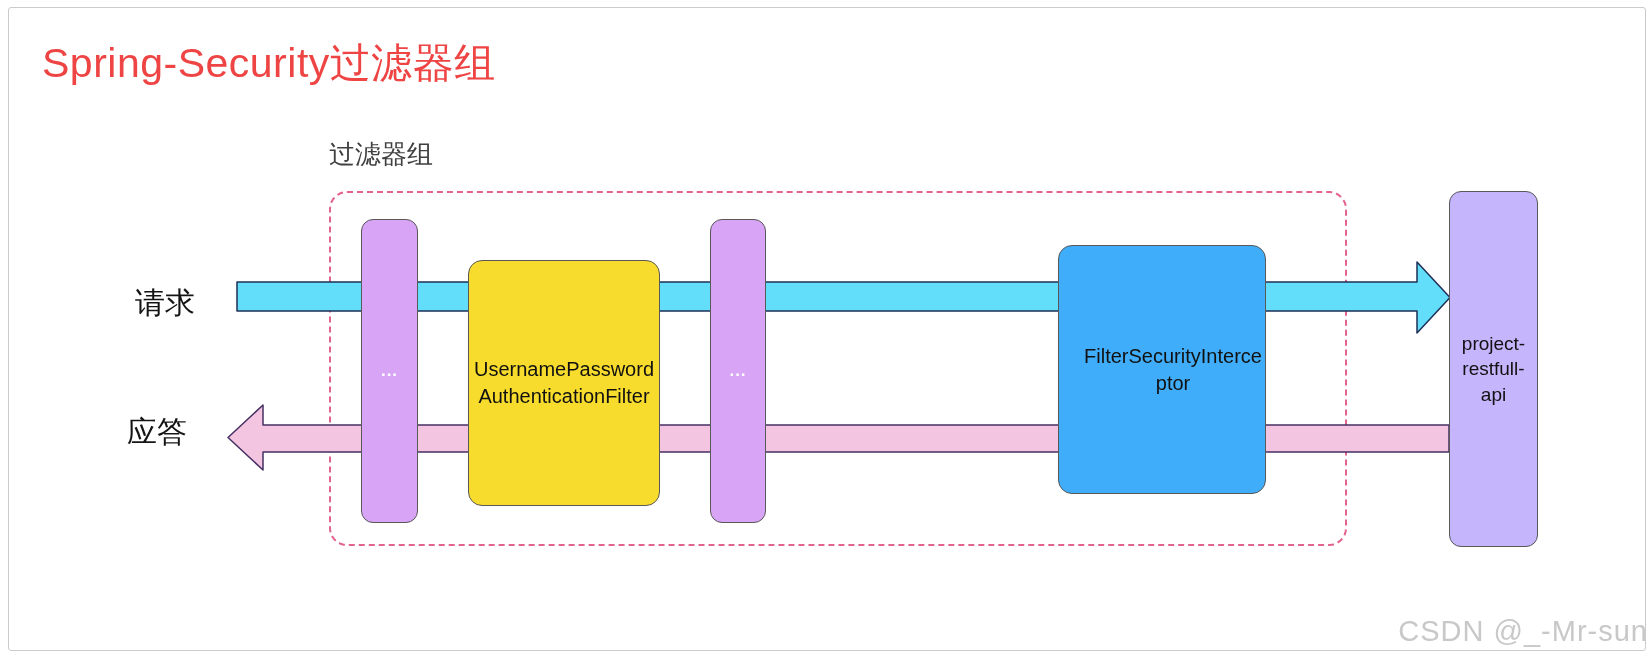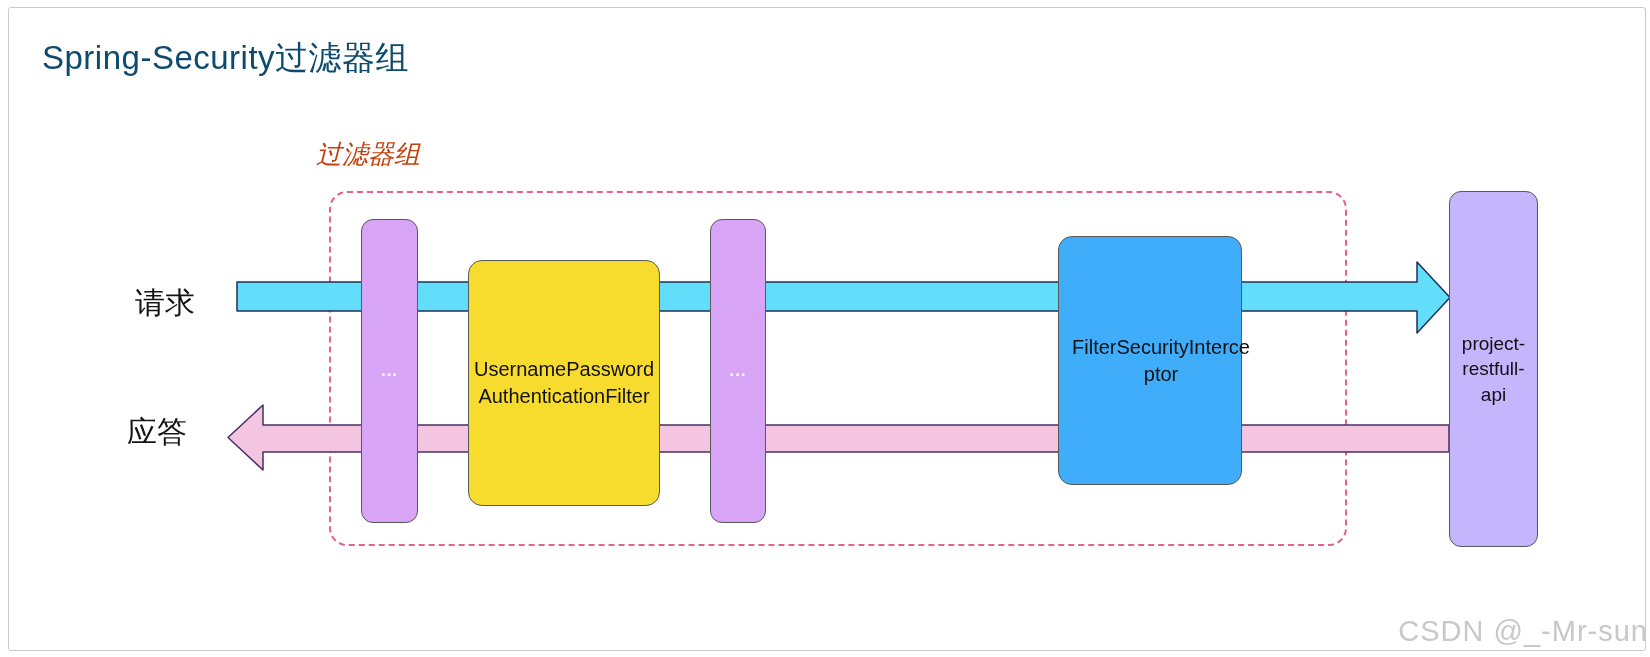--- a/index.html
+++ b/index.html
@@ -9,25 +9,25 @@
     background:#ffffff;
     font-family:"Liberation Sans","DejaVu Sans",sans-serif;
     overflow:hidden;
   }
   .frame{
     position:absolute;left:8px;top:7px;width:1636px;height:642px;
     border:1px solid #cbcbcb;border-radius:3px;
   }
   .page-title{
     position:absolute;left:42px;top:36px;
-    font-size:33px;color:#0c4a6e;letter-spacing:0.5px;
+    font-size:41px;color:#ef4444;letter-spacing:0.5px;
   }
   .group-label{
-    position:absolute;left:316px;top:137px;
-    font-size:26px;color:#c2410c;font-style:italic;
+    position:absolute;left:329px;top:137px;
+    font-size:26px;color:#404040;
   }
   .dashed-box{
     position:absolute;left:329px;top:191px;width:1018px;height:355px;
     border:2px dashed #e2638c;border-radius:18px;box-sizing:border-box;
   }
   .arrow-layer{position:absolute;left:0;top:0;}
   .node{
     position:absolute;box-sizing:border-box;
     border:1px solid #595959;border-radius:14px;
     display:flex;align-items:center;justify-content:center;
@@ -35,21 +35,21 @@
     font-size:20px;line-height:1.35;white-space:pre-line;
   }
   .node.slim{border-radius:12px;}
   .node.slim .dots{
     color:#ffffff;font-size:17px;font-weight:bold;letter-spacing:1px;
   }
   #box-username{left:468px;top:260px;width:192px;height:246px;}
   #box-ellipsis1{left:361px;top:219px;width:57px;height:304px;}
   #box-ellipsis2{left:710px;top:219px;width:56px;height:304px;}
   #box-exception{left:817px;top:244px;width:192px;height:249px;}
-  #box-interceptor{left:1058px;top:236px;width:184px;height:249px;padding-left:22px;}
+  #box-interceptor{left:1058px;top:245px;width:208px;height:249px;padding-left:22px;}
   #box-endpoint{left:1449px;top:191px;width:89px;height:356px;font-size:19px;border-radius:12px;}
   .flow-label{
     position:absolute;font-size:30px;color:#141414;
   }
   #label-request{left:135px;top:283px;}
   #label-response{left:127px;top:412px;}
   .watermark{
     position:absolute;right:2px;top:608px;
     font-size:29px;color:#c8c8c8;letter-spacing:1px;margin-top:7px;
   }

